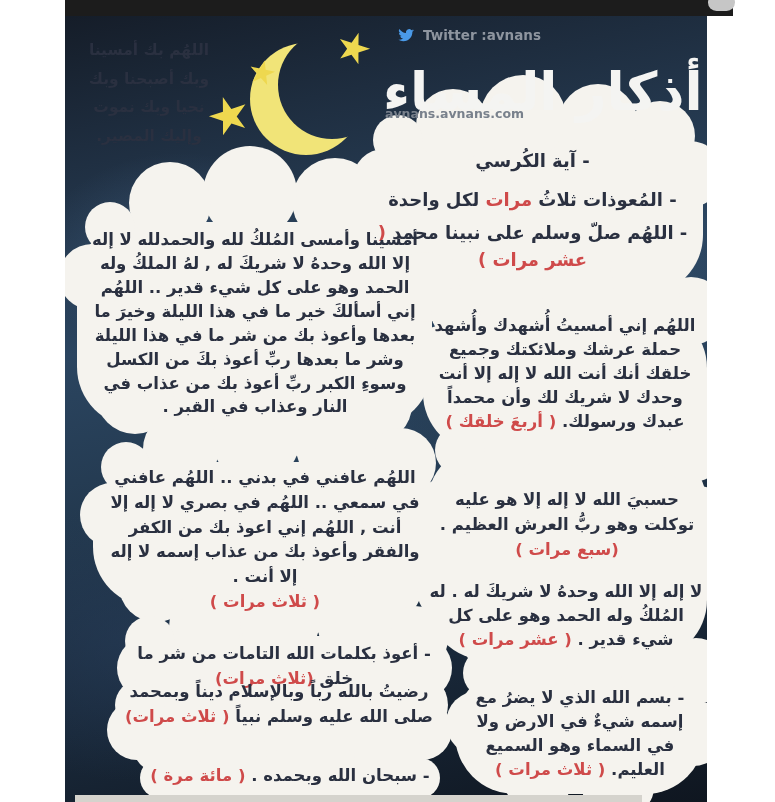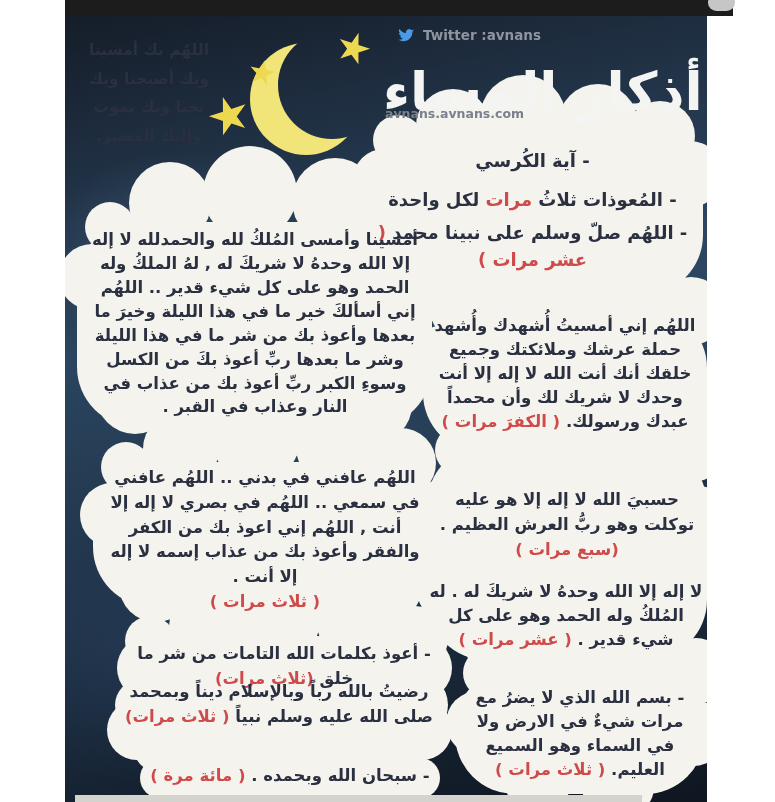--- a/index.html
+++ b/index.html
@@ -95,21 +95,21 @@
 
     <div class="ar" style="left:305px;top:142px;width:325px;font-size:18px;line-height:2.15;">
       <div>- آية الكُرسي</div>
       <div><span>- المُعوذات ثلاثُ </span><span class="red">مرات</span><span> لكل واحدة</span></div>
       <div style="line-height:1.5;"><span>- اللهُم صلّ وسلم على نبينا محمد </span><span class="red">( عشر مرات )</span></div>
     </div>
 
     <div class="ar" style="left:20px;top:228px;width:340px;font-size:16.5px;line-height:1.45;">أمسينا وأمسى المُلكُ لله والحمدلله لا إله إلا الله وحدهُ لا شريكَ له , لهُ الملكُ وله الحمد وهو على كل شيء قدير .. اللهُم إني أسألكَ خير ما في هذا الليلة وخيرَ ما بعدها وأعوذ بك من شر ما في هذا الليلة وشر ما بعدها ربِّ أعوذ بكَ من الكسل وسوءِ الكبر ربِّ أعوذ بك من عذاب في النار وعذاب في القبر .</div>
 
     <div class="ar" style="left:362px;top:314px;width:276px;font-size:16.5px;line-height:1.45;">
-      <span>اللهُم إني أمسيتُ أُشهدك وأُشهد حملة عرشك وملائكتك وجميع خلقك أنك أنت الله لا إله إلا أنت وحدك لا شريك لك وأن محمداً عبدك ورسولك. </span><span class="red">( الكفرَ مرات )</span>
+      <span>اللهُم إني أمسيتُ أُشهدك وأُشهد حملة عرشك وملائكتك وجميع خلقك أنك أنت الله لا إله إلا أنت وحدك لا شريك لك وأن محمداً عبدك ورسولك. </span><span class="red">( أربعَ خلقك )</span>
     </div>
 
     <div class="ar" style="left:35px;top:466px;width:330px;font-size:16.5px;line-height:1.5;">
       <span>اللهُم عافني في بدني .. اللهُم عافني في سمعي .. اللهُم في بصري لا إله إلا أنت , اللهُم إني اعوذ بك من الكفر والفقر وأعوذ بك من عذاب إسمه لا إله إلا أنت .</span>
       <div class="red">( ثلاث مرات )</div>
     </div>
 
     <div class="ar" style="left:368px;top:488px;width:268px;font-size:16.5px;line-height:1.5;">
       <span>حسبيَ الله لا إله إلا هو عليه توكلت وهو ربُّ العرش العظيم .</span>
       <div class="red">(سبع مرات )</div>
@@ -125,21 +125,21 @@
 
     <div class="ar" style="left:48px;top:680px;width:332px;font-size:16.5px;line-height:1.5;">
       <span>رضيتُ بالله رباً وبالإسلام ديناً وبمحمد صلى الله عليه وسلم نبياً </span><span class="red">( ثلاث مرات)</span>
     </div>
 
     <div class="ar" style="left:85px;top:764px;width:280px;font-size:16.5px;line-height:1.5;">
       <span>- سبحان الله وبحمده . </span><span class="red">( مائة مرة )</span>
     </div>
 
     <div class="ar" style="left:396px;top:686px;width:238px;font-size:16.5px;line-height:1.45;">
-      <span>- بسم الله الذي لا يضرُ مع مرات شيءٌ في الارض ولا في السماء وهو السميع العليم. </span><span class="red">( ثلاث مرات )</span>
+      <span>- بسم الله الذي لا يضرُ مع إسمه شيءٌ في الارض ولا في السماء وهو السميع العليم. </span><span class="red">( ثلاث مرات )</span>
     </div>
 
     <div class="bottomstrip" style="left:10px;"></div>
   </div>
 
   <div class="topbar"></div>
   <div class="pill"></div>
 </div>
 
 </body></html>

